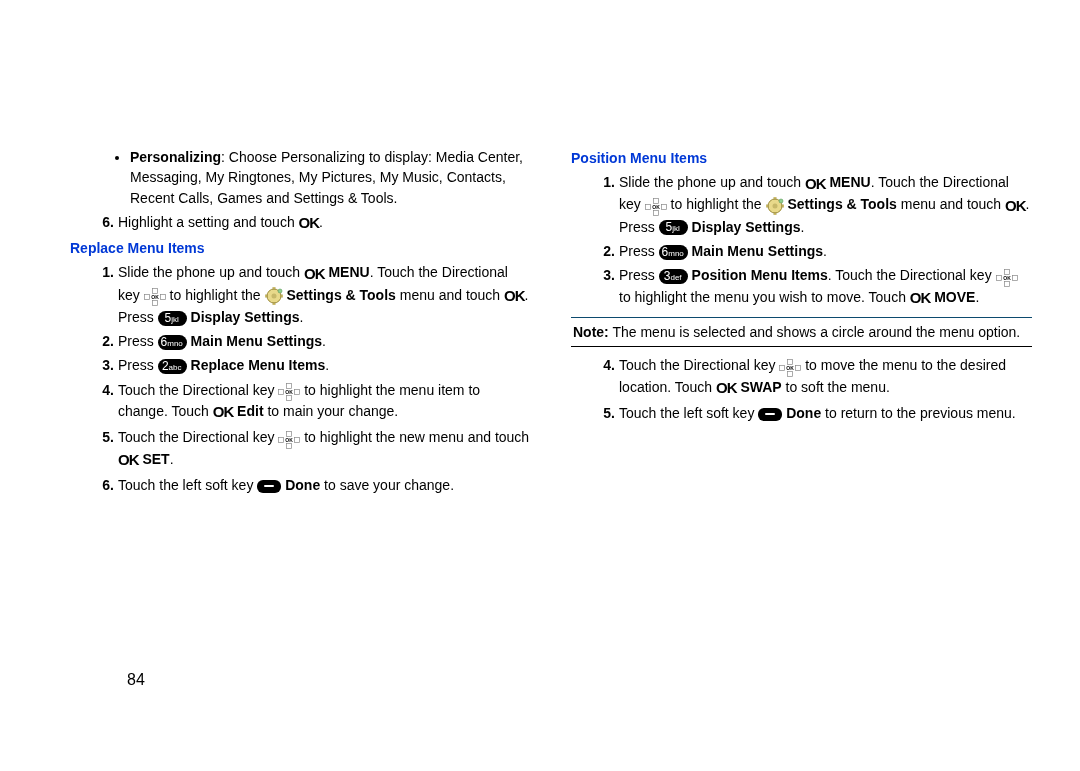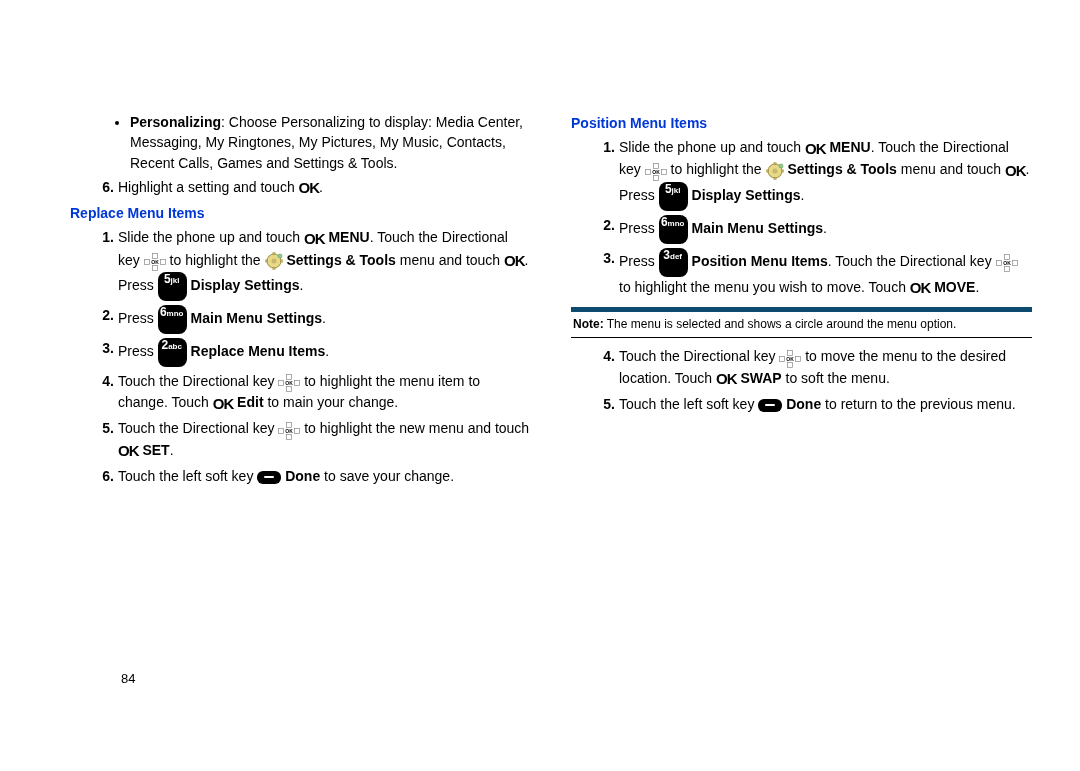--- a/index.html
+++ b/index.html
@@ -14,20 +14,21 @@
     overflow: hidden;
     position: relative;
   }
   .page {
     padding: 110px 48px 0 70px;
     column-count: 2;
     column-gap: 40px;
     column-fill: auto;
     height: 560px;
     line-height: 1.45;
+    margin-top: 35px;
   }
   .heading {
     color: #0038d6;
     font-weight: bold;
     font-size: 14px;
     margin: 3px 0 3px 0;
   }
   ol.steps {
     list-style: none;
     padding-left: 48px;
@@ -48,46 +49,46 @@
     text-align: right;
   }
   ul.bul {
     list-style: disc;
     padding-left: 60px;
     margin: 2px 0;
   }
   .para { margin: 2px 0 2px 0; }
   b { font-weight: bold; }
   .note {
-    border-top: 5px solid #0c4a6e;
+    border-top: 1px solid #0c4a6e;
     border-bottom: 1px solid #000;
-    font-size: 12px;
+    font-size: 14px;
     padding: 4px 2px;
     margin: 8px 0;
     break-inside: avoid;
   }
   .icon {
     display: inline-block;
     vertical-align: middle;
   }
   .ok-icon {
     font-weight: 900;
     font-family: Arial, sans-serif;
     letter-spacing: -1px;
     font-size: 15px;
   }
   .key-badge {
     display: inline-block;
     background: #000;
     color: #fff;
     border-radius: 8px;
     font-size: 10px;
-    font-weight: bold;
+    font-weight: normal;
     line-height: 15px;
-    height: 29px;
+    height: 15px;
     padding: 0 3px 0 2px;
     min-width: 24px;
     text-align: center;
     vertical-align: middle;
   }
   .key-badge .num { font-size: 12px; }
   .key-badge .lbl { font-size: 8px; }
   .soft-key {
     display: inline-block;
     background: #000;
@@ -110,23 +111,23 @@
   .dir-icon { width: 22px; height: 18px; vertical-align: middle; }
   .gear-icon {
     display:inline-block;
     width:18px;height:18px;
     vertical-align:middle;
     position:relative;
   }
   .gear-icon svg { width:18px; height:18px; }
   .page-num {
     position: absolute;
-    left: 121px;
+    left: 127px;
     top: 671px;
-    font-size: 13px;
+    font-size: 16px;
   }
 </style>
 </head>
 <body>
 
 <svg width="0" height="0" style="position:absolute">
   <defs>
     <g id="dpad">
       <rect x="8" y="0" width="6" height="18" fill="#fff" stroke="#000" stroke-width="0"></rect>
       <rect x="0" y="6" width="22" height="6" fill="#fff" stroke="#000" stroke-width="0"></rect>

